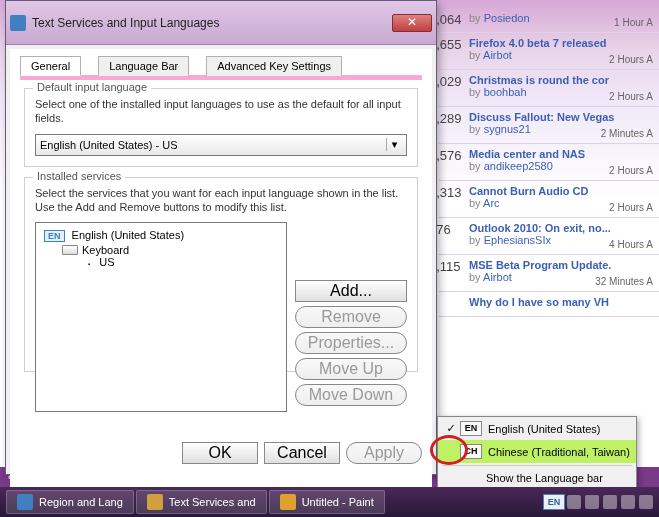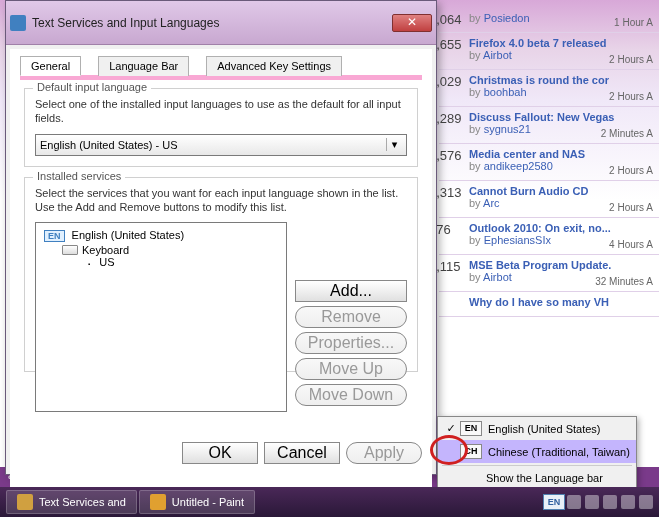--- a/index.html
+++ b/index.html
@@ -47,21 +47,21 @@
   .btn-col { width: 112px; display: flex; flex-direction: column; gap: 4px; padding-top: 58px; }
   .btn { height: 22px; font-size: 16px; border: 1px solid #888; background: linear-gradient(to bottom, #fff, #e0e0e0); cursor: pointer; }
   .btn:disabled, .btn.disabled { color: #999; background: linear-gradient(to bottom, #f8f8f8, #eee); cursor: default; border-radius: 11px; }
   
   .dialog-footer { position: absolute; bottom: 10px; right: 14px; display: flex; gap: 6px; padding-left: 44px; }
   .dialog-footer .btn { width: 76px; }
   
   
   .lang-menu { position: absolute; right: 22px; bottom: 28px; width: 200px; background: #f0f0f0; border: 1px solid #888; box-shadow: 2px 2px 6px rgba(0,0,0,0.3); font-size: 11px; }
   .lang-row { display: flex; align-items: center; padding: 4px 6px; cursor: pointer; }
-  .lang-row.sel { background: #c4b5fd; }
+  .lang-row.sel { background: #bef264; }
   .lang-check { width: 14px; text-align: center; }
   .lang-badge { width: 22px; height: 15px; border: 1px solid #888; text-align: center; line-height: 13px; font-size: 9px; font-weight: bold; margin: 0 6px 0 2px; background: #f8f8f8; }
   .lang-sep { height: 1px; background: #ccc; margin: 2px 4px; }
   .red-circle { position: absolute; left: -8px; top: 18px; width: 38px; height: 30px; border: 3px solid #d02020; border-radius: 50%; pointer-events: none; }
   
   
   .taskbar { position: absolute; bottom: 0; left: 0; right: 0; height: 30px; background: linear-gradient(to bottom, #4a2858, #2a1838); display: flex; align-items: center; padding: 0 6px; gap: 2px; }
   .task-item { height: 24px; padding: 0 10px; background: rgba(255,255,255,0.15); border: 1px solid rgba(255,255,255,0.2); border-radius: 2px; color: #fff; font-size: 11px; display: flex; align-items: center; gap: 6px; cursor: pointer; }
   .task-icon { width: 16px; height: 16px; border-radius: 2px; }
   .task-sep { flex: 1; }
@@ -163,20 +163,24 @@
     <span class="lang-check"></span>
     <span style="width:28px"></span>
     <span>Show the Language bar</span>
   </div>
   <div class="red-circle"></div>
 </div>
 
 <div class="taskbar">
   <div id="task-items" style="display:flex;gap:2px">
       <div class="task-item">
+        <span class="task-icon" style="background:#4080c0"></span>
+        <span>Region and Lang</span>
+      </div>
+      <div class="task-item">
         <span class="task-icon" style="background:#d0a040"></span>
         <span>Text Services and</span>
       </div>
       <div class="task-item">
         <span class="task-icon" style="background:#e0a030"></span>
         <span>Untitled - Paint</span>
       </div>
     </div>
   <div class="task-sep"></div>
   <div class="tray-lang">EN</div>

